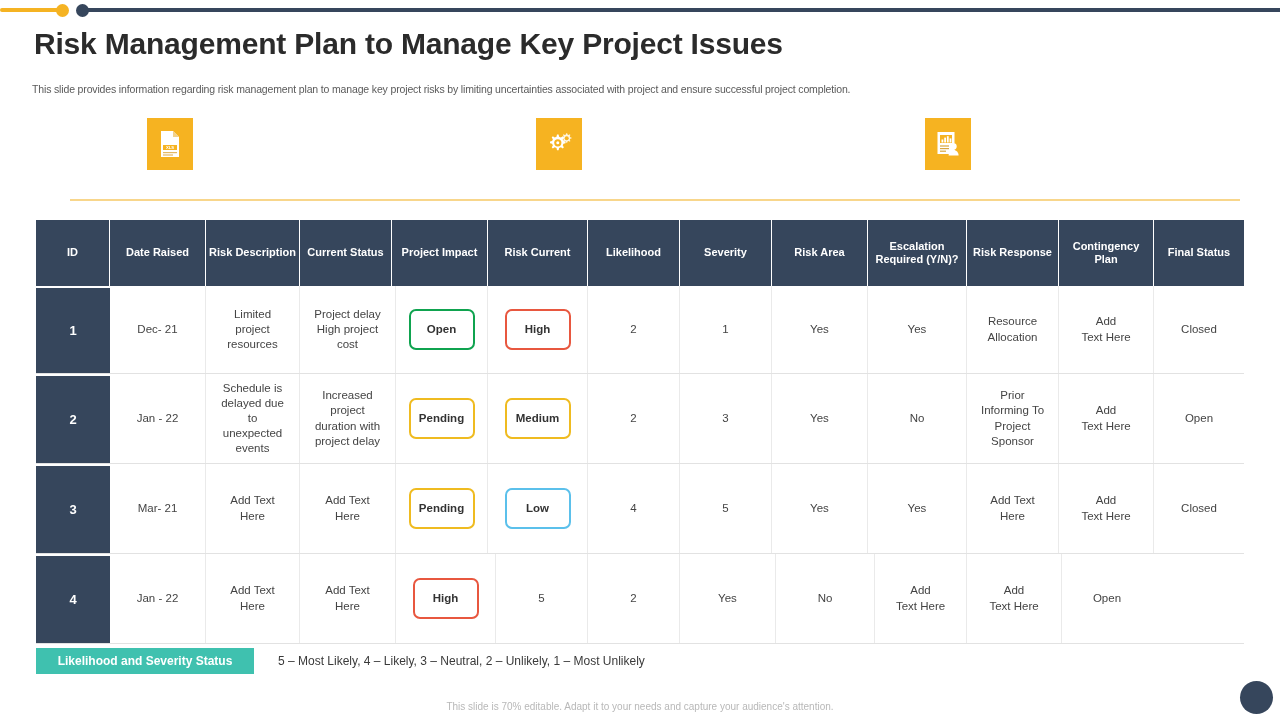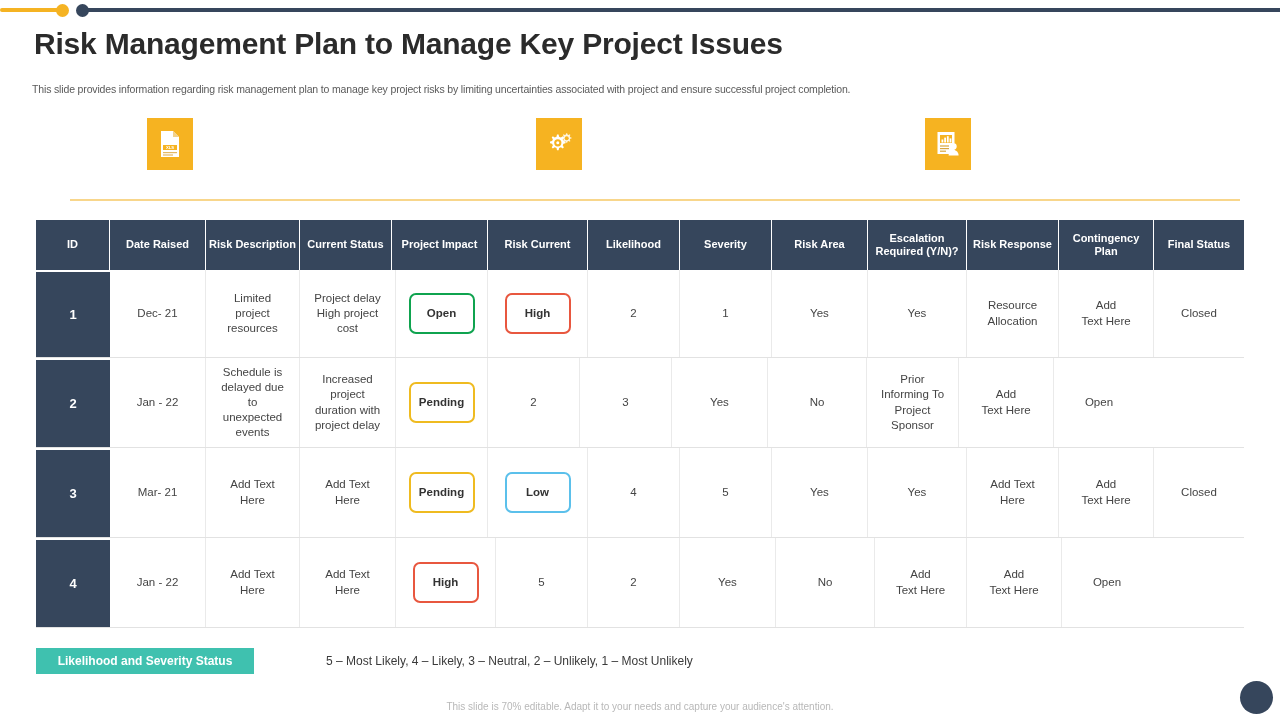--- a/index.html
+++ b/index.html
@@ -60,21 +60,21 @@
   }
   .value-box {
     position: absolute; top: 172px; height: 26px;
     color: #3a3a3a; font-size: 13.5px;
     display: flex; align-items: center; justify-content: center;
   }
 
   
   .table { position: absolute; left: 36px; top: 220px; width: 1208px; }
   .trow { display: flex; width: 100%; }
-  .trow.header { height: 50px; }
+  .trow.header { height: 66px; }
   .hcell {
     background: #36465C; color: #ffffff;
     font-size: 11px; font-weight: bold; line-height: 1.2;
     display: flex; align-items: center; justify-content: center;
     text-align: center; padding: 2px 3px;
     border-right: 1.5px solid #ffffff;
   }
   .hcell:last-child { border-right: none; }
 
   .drow { display: flex; width: 100%; border-bottom: 1px solid #e2e2e2; }
@@ -103,21 +103,21 @@
 
   
   .legend-badge {
     position: absolute; left: 36px; top: 648px;
     width: 218px; height: 26px; background: #3FC1AF;
     color: #ffffff; font-size: 12px; font-weight: bold;
     display: flex; align-items: center; justify-content: center;
   }
   .legend-text {
     position: absolute; left: 278px; top: 654px;
-    font-size: 12px; color: #3a3a3a; margin-left: 48px;
+    font-size: 12px; color: #3a3a3a;
   }
 
   .footnote {
     position: absolute; left: 0; top: 701px; width: 1280px;
     text-align: center; font-size: 10px; color: #b8b8b8;
   }
   .corner-dot {
     position: absolute; left: 1240px; top: 681px;
     width: 33px; height: 33px; border-radius: 50%; background: #36465C;
   }
@@ -238,20 +238,21 @@
           <div class="dcell center" style="width: 94px; flex: 0 0 94px;">Schedule is
 delayed due
 to
 unexpected
 events</div>
           <div class="dcell center" style="width: 96px; flex: 0 0 96px;">Increased
 project
 duration with
 project delay</div>
           <div class="dcell center" style="width: 92px; flex: 0 0 92px;"><div class="badge" style="border-color: rgb(239, 187, 32);">Pending</div></div>
+          <div class="dcell center" style="width: 100px; flex: 0 0 100px;"><div class="badge" style="border-color: rgb(239, 187, 32);">Medium</div></div>
           <div class="dcell center" style="width: 92px; flex: 0 0 92px;">2</div>
           <div class="dcell center" style="width: 92px; flex: 0 0 92px;">3</div>
           <div class="dcell center" style="width: 96px; flex: 0 0 96px;">Yes</div>
           <div class="dcell center" style="width: 99px; flex: 0 0 99px;">No</div>
           <div class="dcell center" style="width: 92px; flex: 0 0 92px;">Prior
 Informing To
 Project
 Sponsor</div>
           <div class="dcell center" style="width: 95px; flex: 0 0 95px;">Add
 Text Here</div>

